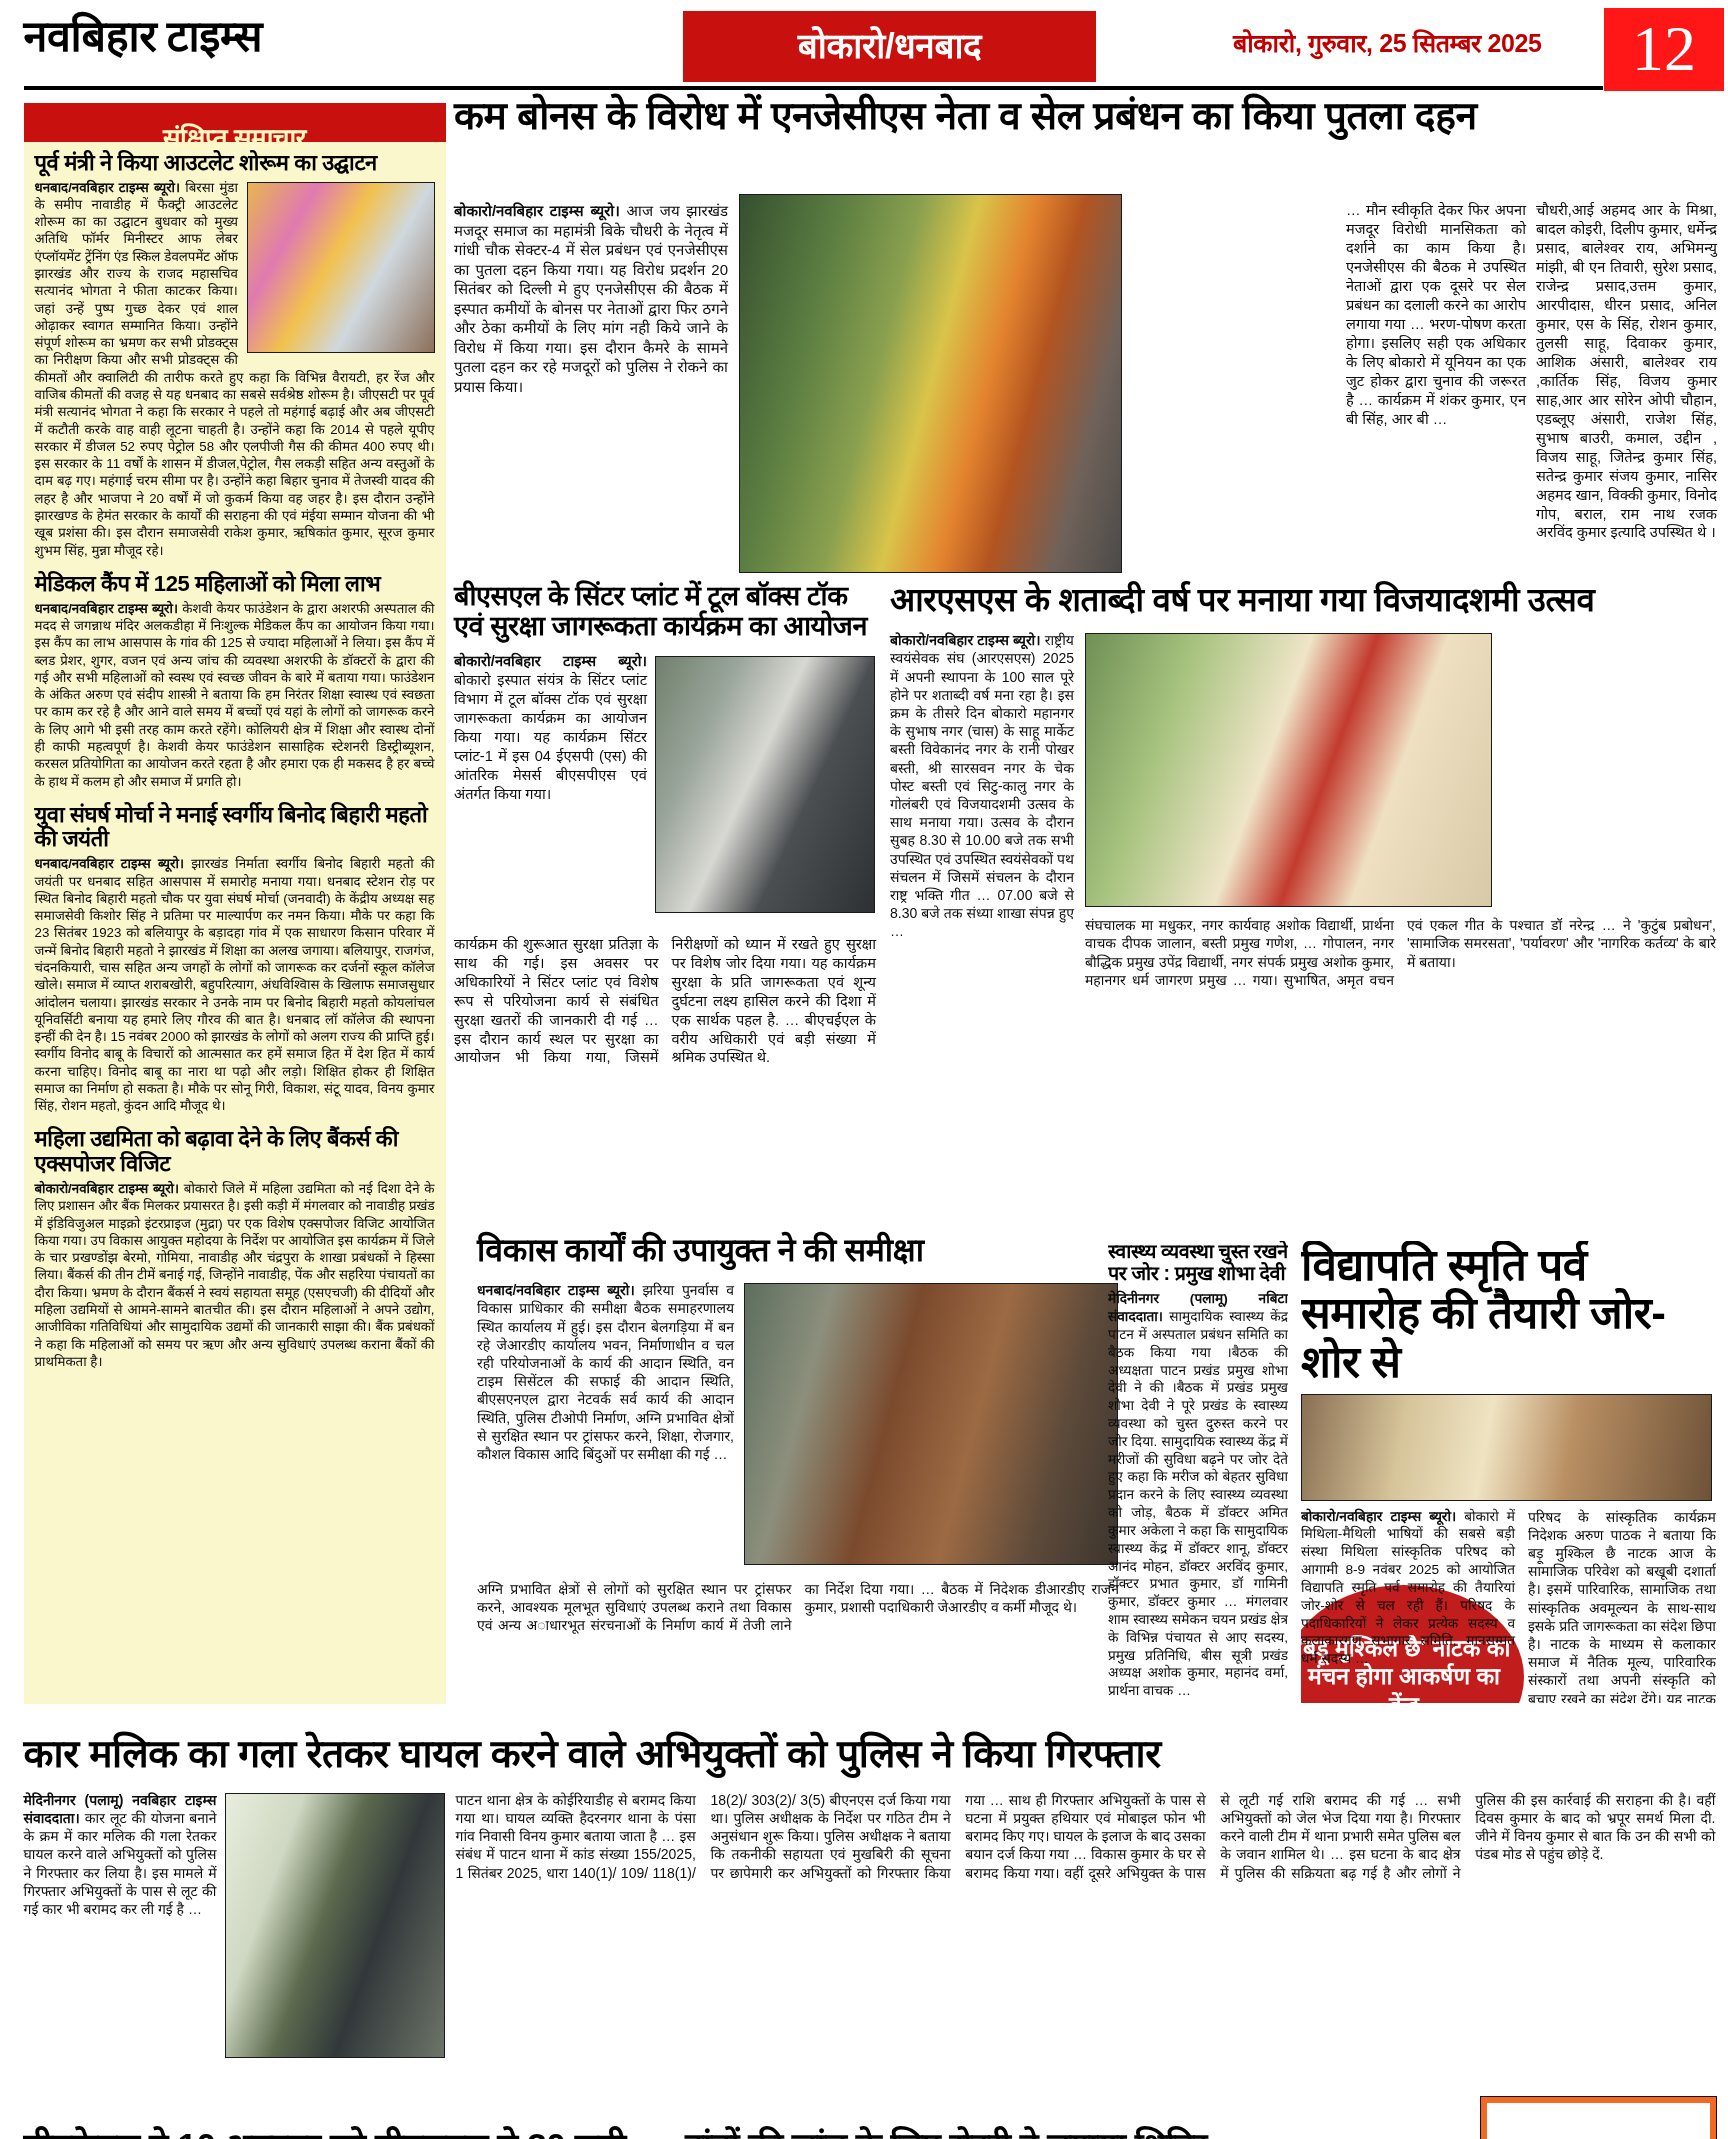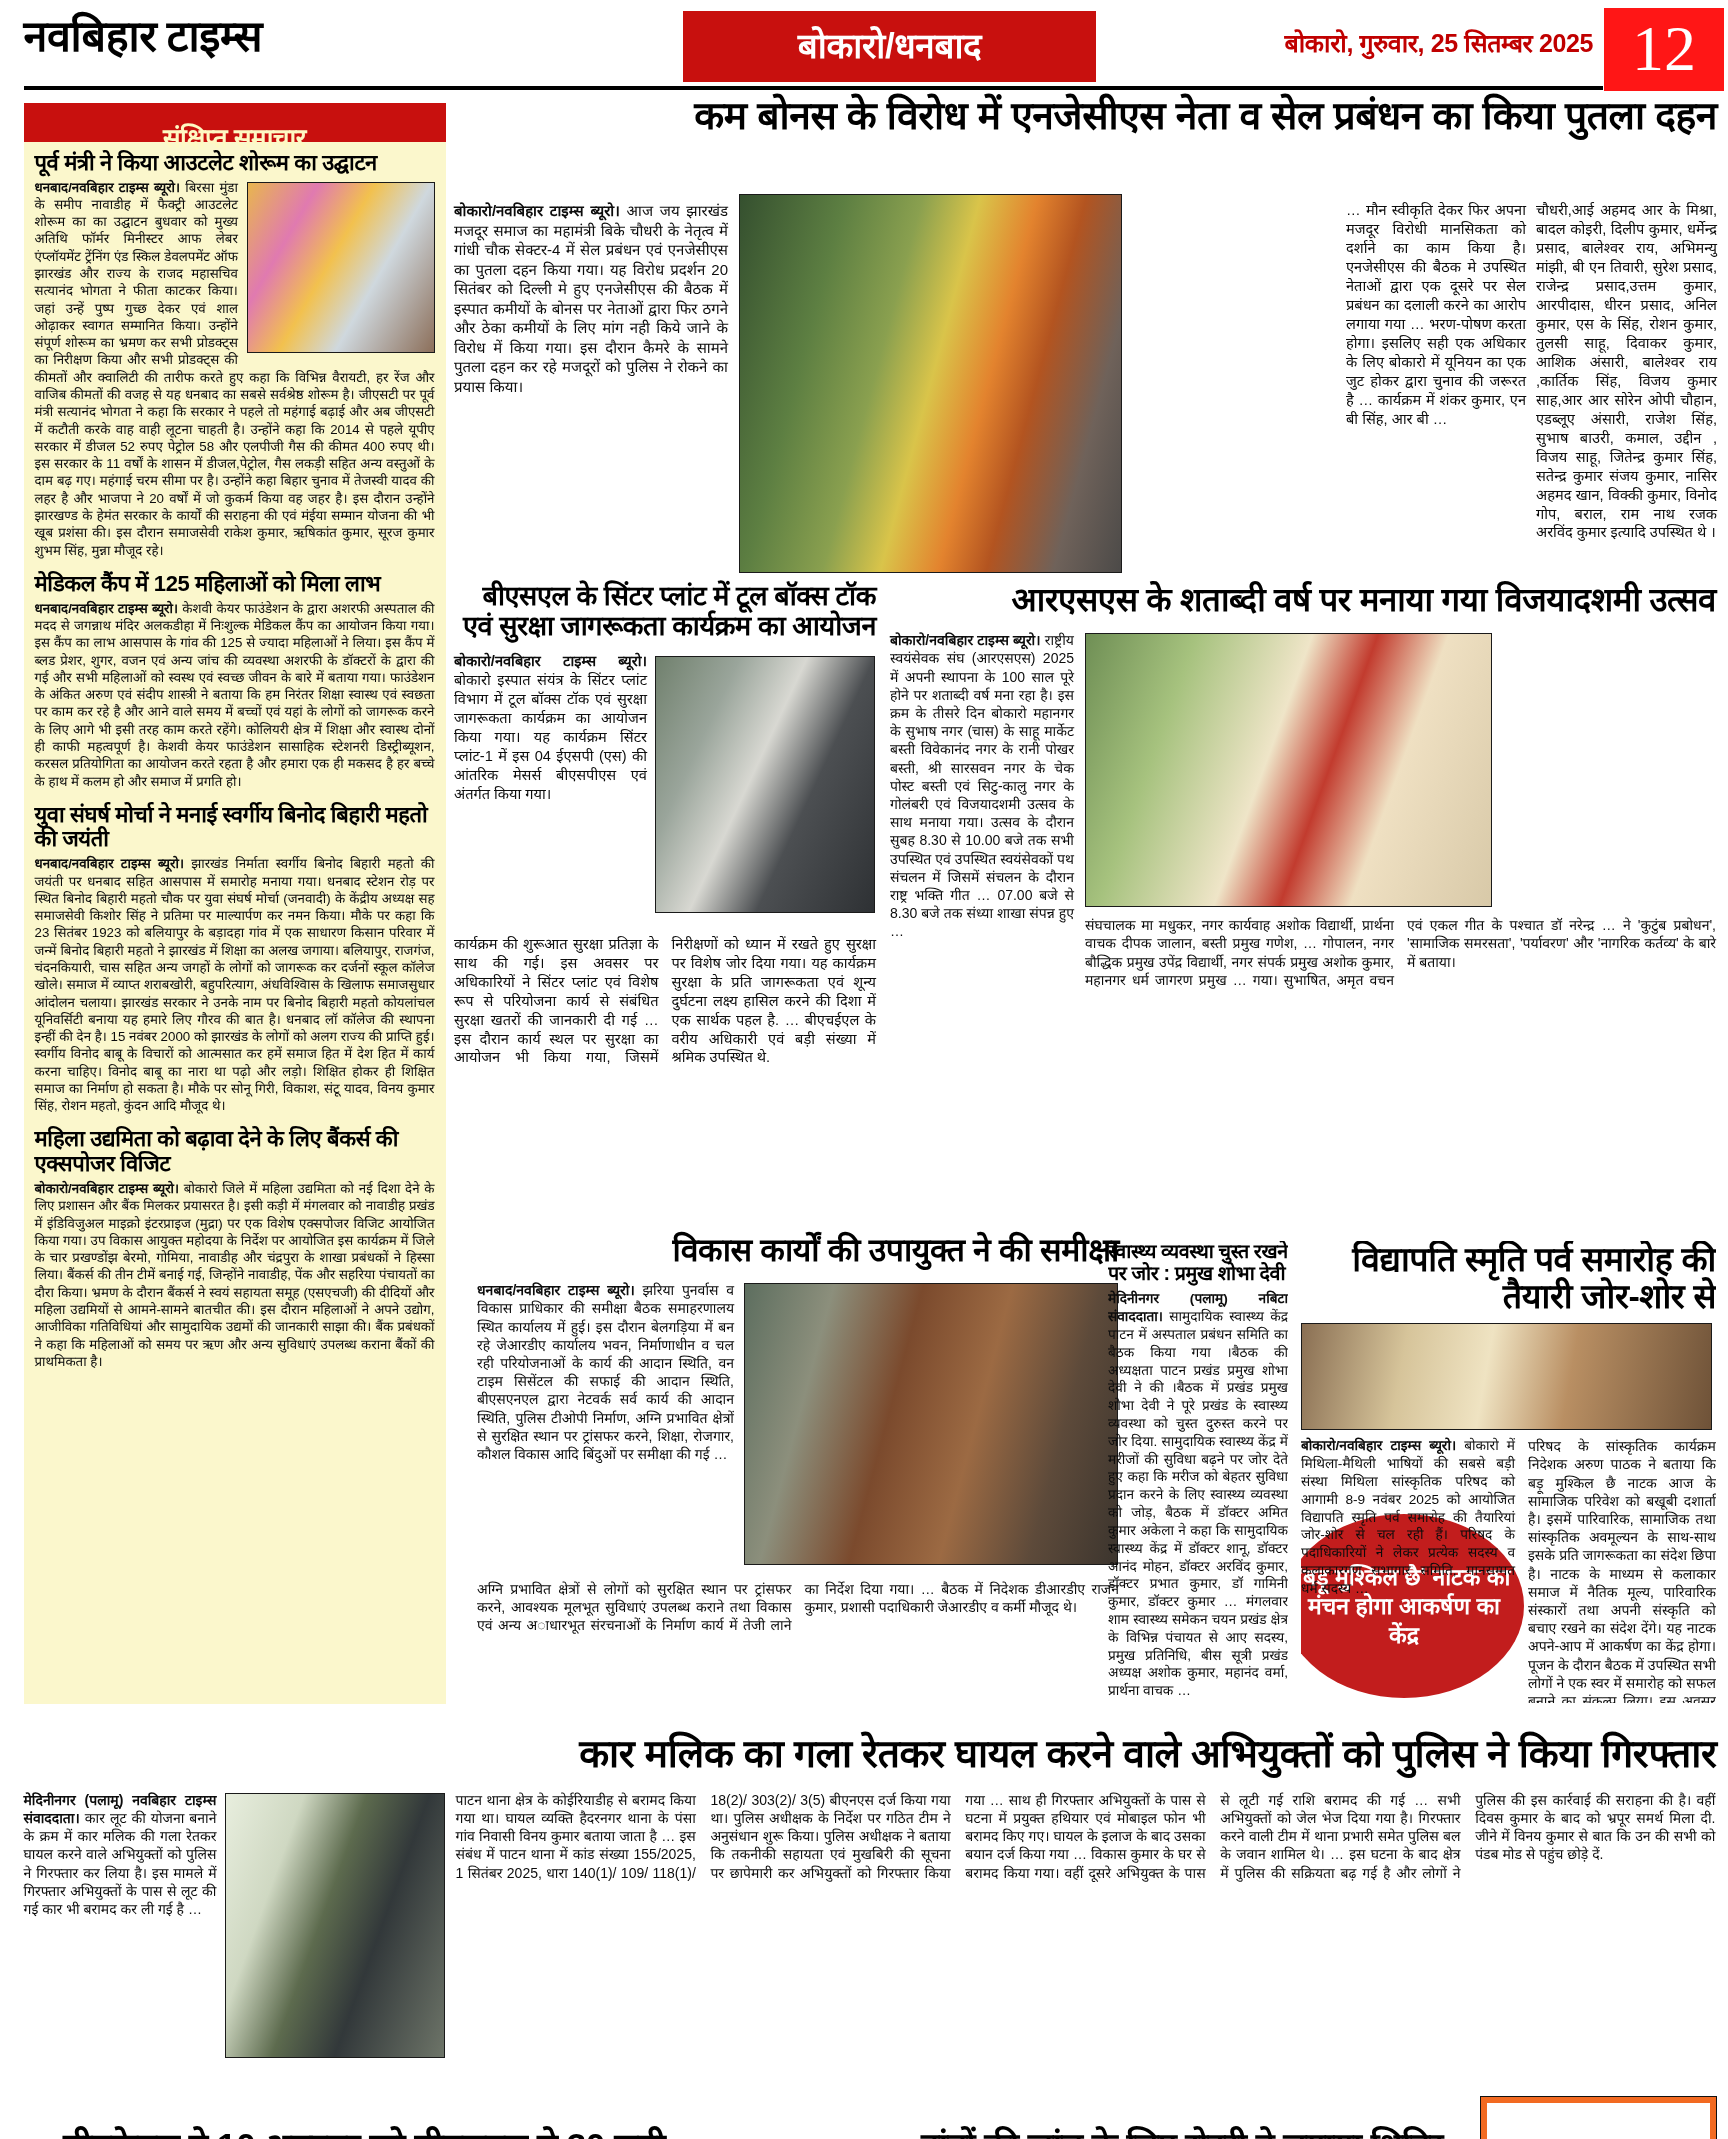--- a/index.html
+++ b/index.html
@@ -1,20 +1,20 @@
 <!DOCTYPE html>
 <html style="font-size:6.8px"><head>
 <meta charset="utf-8">
 <style>
   html,body{margin:0;padding:0;background:#888;}
   .page{position:relative;width:1729px;height:2780px;background:#ffffff;
         font-family:"Liberation Sans",sans-serif;color:#111;overflow:hidden;}
   .abs{position:absolute;}
   .hl{font-weight:bold;color:#000;line-height:1.1;letter-spacing:-0.4px;}
-  .center{text-align:right;}
+  .center{text-align:left;}
   .body-txt{font-size:14px;line-height:1.3;text-align:justify;color:#0c0c0c;}
   .byline{font-weight:bold;}
   .photo{border:1.7px solid #1a1a1a;box-sizing:border-box;}
   .cols2{column-count:2;column-gap:13px;}
   .cols5{column-count:5;column-gap:14.6px;}
   .redbox{background:#c8100e;color:#fff;}
   .yellowcol{background:#fbf7cc;}
   .brief{padding:6px 11px 4.3px 11px;}
   .brief h3{margin:2.6px 0 3.4px 0;font-size:22px;line-height:1.12;color:#000;letter-spacing:-0.4px;}
   .rule{background:#000;}
@@ -117,21 +117,21 @@
     </div>
     <div class="cols2 body-txt" style="font-size:14px;margin-top:7.7px;">अग्नि प्रभावित क्षेत्रों से लोगों को सुरक्षित स्थान पर ट्रांसफर करने, आवश्यक मूलभूत सुविधाएं उपलब्ध कराने तथा विकास एवं अन्य अाधारभूत संरचनाओं के निर्माण कार्य में तेजी लाने का निर्देश दिया गया। … बैठक में निदेशक डीआरडीए राजन कुमार, प्रशासी पदाधिकारी जेआरडीए व कर्मी मौजूद थे।</div>
   </div>
 
   <div class="abs" style="left:1108px;top:1241px;width:180px;height:462px;overflow:hidden;">
     <div class="hl" style="font-size:19.7px;">स्वास्थ्य व्यवस्था चुस्त रखने पर जोर : प्रमुख शोभा देवी</div>
     <div class="body-txt" style="font-size:13.7px;margin-top:6px;"><span class="byline">मेदिनीनगर (पलामू) नबिटा संवाददाता।</span> <span>सामुदायिक स्वास्थ्य केंद्र पाटन में अस्पताल प्रबंधन समिति का बैठक किया गया ।बैठक की अध्यक्षता पाटन प्रखंड प्रमुख शोभा देवी ने की ।बैठक में प्रखंड प्रमुख शोभा देवी ने पूरे प्रखंड के स्वास्थ्य व्यवस्था को चुस्त दुरुस्त करने पर जोर दिया. सामुदायिक स्वास्थ्य केंद्र में मरीजों की सुविधा बढ़ने पर जोर देते हुए कहा कि मरीज को बेहतर सुविधा प्रदान करने के लिए स्वास्थ्य व्यवस्था को जोड़, बैठक में डॉक्टर अमित कुमार अकेला ने कहा कि सामुदायिक स्वास्थ्य केंद्र में डॉक्टर शानू, डॉक्टर आनंद मोहन, डॉक्टर अरविंद कुमार, डॉक्टर प्रभात कुमार, डॉ गामिनी कुमार, डॉक्टर कुमार … मंगलवार शाम स्वास्थ्य समेकन चयन प्रखंड क्षेत्र के विभिन्न पंचायत से आए सदस्य, प्रमुख प्रतिनिधि, बीस सूत्री प्रखंड अध्यक्ष अशोक कुमार, महानंद वर्मा, प्रार्थना वाचक …</span></div>
   </div>
 
   <div class="abs" style="left:1301px;top:1241px;width:415px;height:462px;overflow:hidden;">
-    <div class="hl center" style="font-size:34px;">विद्यापति स्मृति पर्व समारोह की तैयारी जोर-शोर से</div>
+    <div class="hl center" style="font-size:44px;">विद्यापति स्मृति पर्व समारोह की तैयारी जोर-शोर से</div>
     <div class="photo" style="width:411px;height:107px;margin-top:7.7px;background:linear-gradient(100deg,#8a6f53 0%,#d6c49a 25%,#efe3c2 45%,#b98f63 65%,#6e5238 100%);"></div>
     <div style="position:relative;margin-top:6.8px;height:334px;">
       <div class="abs oval" style="left:-17px;top:77px;width:240px;height:184px;">
         <span>'बड़ू मुश्किल छै' नाटक का मंचन होगा आकर्षण का केंद्र</span>
       </div>
       <div class="abs body-txt" style="left:0;top:0;width:214px;font-size:13.7px;">
         <span class="byline">बोकारो/नवबिहार टाइम्स ब्यूरो।</span> <span>बोकारो में मिथिला-मैथिली भाषियों की सबसे बड़ी संस्था मिथिला सांस्कृतिक परिषद को आगामी 8-9 नवंबर 2025 को आयोजित विद्यापति स्मृति पर्व समारोह की तैयारियां जोर-शोर से चल रही हैं। परिषद के पदाधिकारियों ने लेकर प्रत्येक सदस्य व कलाकारगण सभागार समिति, मानसम्मत धर्म सदस्य …</span>
       </div>
       <div class="abs body-txt" style="left:227px;top:0;width:188px;font-size:14px;">परिषद के सांस्कृतिक कार्यक्रम निदेशक अरुण पाठक ने बताया कि बड़ू मुश्किल छै नाटक आज के सामाजिक परिवेश को बखूबी दशार्ता है। इसमें पारिवारिक, सामाजिक तथा सांस्कृतिक अवमूल्यन के साथ-साथ इसके प्रति जागरूकता का संदेश छिपा है। नाटक के माध्यम से कलाकार समाज में नैतिक मूल्य, पारिवारिक संस्कारों तथा अपनी संस्कृति को बचाए रखने का संदेश देंगे। यह नाटक अपने-आप में आकर्षण का केंद्र होगा। पूजन के दौरान बैठक में उपस्थित सभी लोगों ने एक स्वर में समारोह को सफल बनाने का संकल्प लिया। इस अवसर पर मुख्य रूप से परिषद के निदेशक मंडल संयोजक, मिथिला एकेडमी पब्लिक स्कूल के अध्यक्ष …</div>
     </div>

